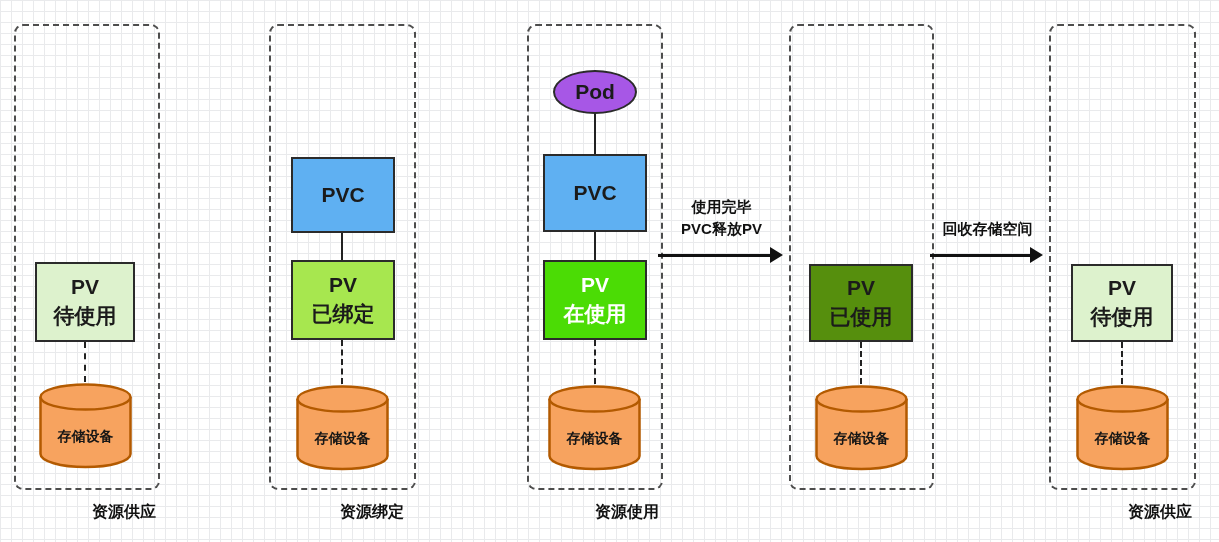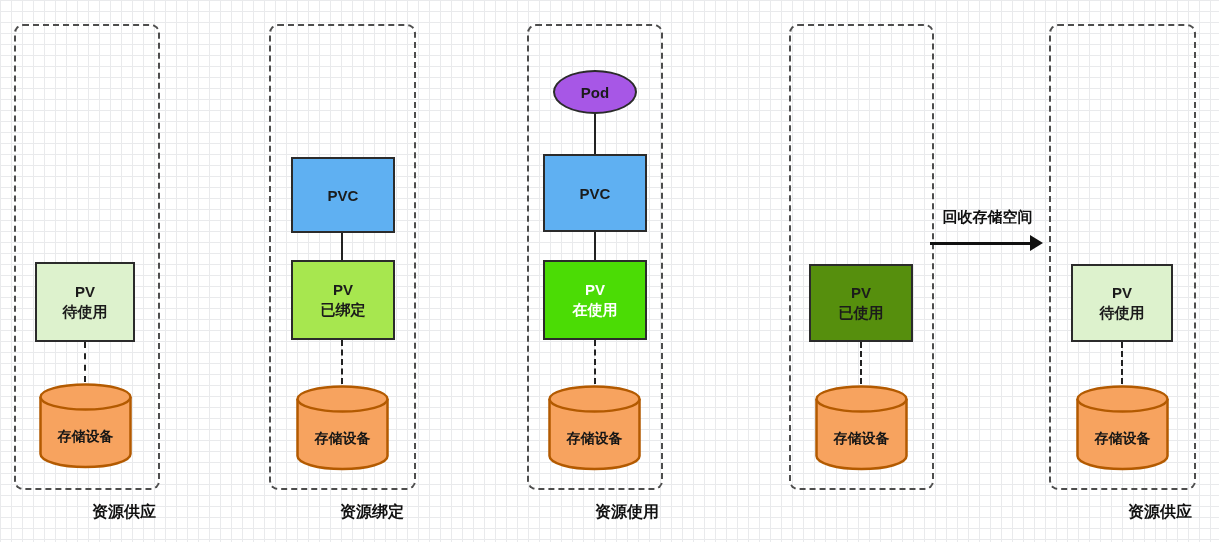--- a/index.html
+++ b/index.html
@@ -25,21 +25,21 @@
     font-weight:bold;
     font-size:16px;
     color:#111;
   }
   .node{
     position:absolute;
     border:2px solid #2b2b2b;
     display:flex;flex-direction:column;
     align-items:center;justify-content:center;
     gap:3px;
-    font-weight:bold;font-size:15px;color:#1b1b1b;
+    font-weight:bold;font-size:21px;color:#1b1b1b;
     box-sizing:border-box;
     text-align:center;
   }
   .pv-available{background:#ddf2cd;}
   .pvc-box{background:#5fb0f2;}
   .pv-bound{background:#a7e74f;}
   .pv-inuse{background:#4bdc05;color:#ffffff;}
   .pv-used{background:#568f0d;}
   .pod-node{background:#a757e6;border-radius:50%;}
   .conn-solid{position:absolute;width:2px;background:#222;}
@@ -123,37 +123,43 @@
     <div class="cyl" style="left:18px;top:358px">
       <svg width="95" height="90" viewBox="0 0 95 90">
         <path d="M2.5 15 V72 A45 13 0 0 0 92.5 72 V15" fill="#f7a35f" stroke="#b35a00" stroke-width="2.5"></path>
         <ellipse cx="47.5" cy="15" rx="45" ry="12.5" fill="#f7a35f" stroke="#b35a00" stroke-width="2.5"></ellipse>
       </svg>
       <div class="cyl-label">存储设备</div>
     </div>
   </div>
   <div class="stage-label" style="left:527px;top:502px;width:132px">资源使用</div>
 
+  <div class="arrow" style="left:658px;top:196px;width:127px;height:66px">
+    <div class="arrow-label" style="top:2px">使用完毕</div>
+    <div class="arrow-label" style="top:24px">PVC释放PV</div>
+    <div class="arrow-line" style="left:0;top:58px;width:113px"></div>
+    <div class="arrow-head" style="left:112px;top:51px"></div>
+  </div>
 
   <div class="stage" style="left:789px;top:24px;width:141px;height:462px">
     <div class="node pv-used" style="left:18px;top:238px;width:104px;height:78px">
       <span>PV</span>
       <span>已使用</span>
     </div>
     <div class="conn-dashed" style="left:69px;top:316px;height:42px"></div>
     <div class="cyl" style="left:23px;top:358px">
       <svg width="95" height="90" viewBox="0 0 95 90">
         <path d="M2.5 15 V72 A45 13 0 0 0 92.5 72 V15" fill="#f7a35f" stroke="#b35a00" stroke-width="2.5"></path>
         <ellipse cx="47.5" cy="15" rx="45" ry="12.5" fill="#f7a35f" stroke="#b35a00" stroke-width="2.5"></ellipse>
       </svg>
       <div class="cyl-label">存储设备</div>
     </div>
   </div>
 
-  <div class="arrow" style="left:930px;top:184px;width:115px;height:66px">
+  <div class="arrow" style="left:930px;top:196px;width:115px;height:66px">
     <div class="arrow-label" style="top:24px">回收存储空间</div>
     <div class="arrow-line" style="left:0;top:58px;width:101px"></div>
     <div class="arrow-head" style="left:100px;top:51px"></div>
   </div>
 
   <div class="stage" style="left:1049px;top:24px;width:143px;height:462px">
     <div class="node pv-available" style="left:20px;top:238px;width:102px;height:78px">
       <span>PV</span>
       <span>待使用</span>
     </div>

